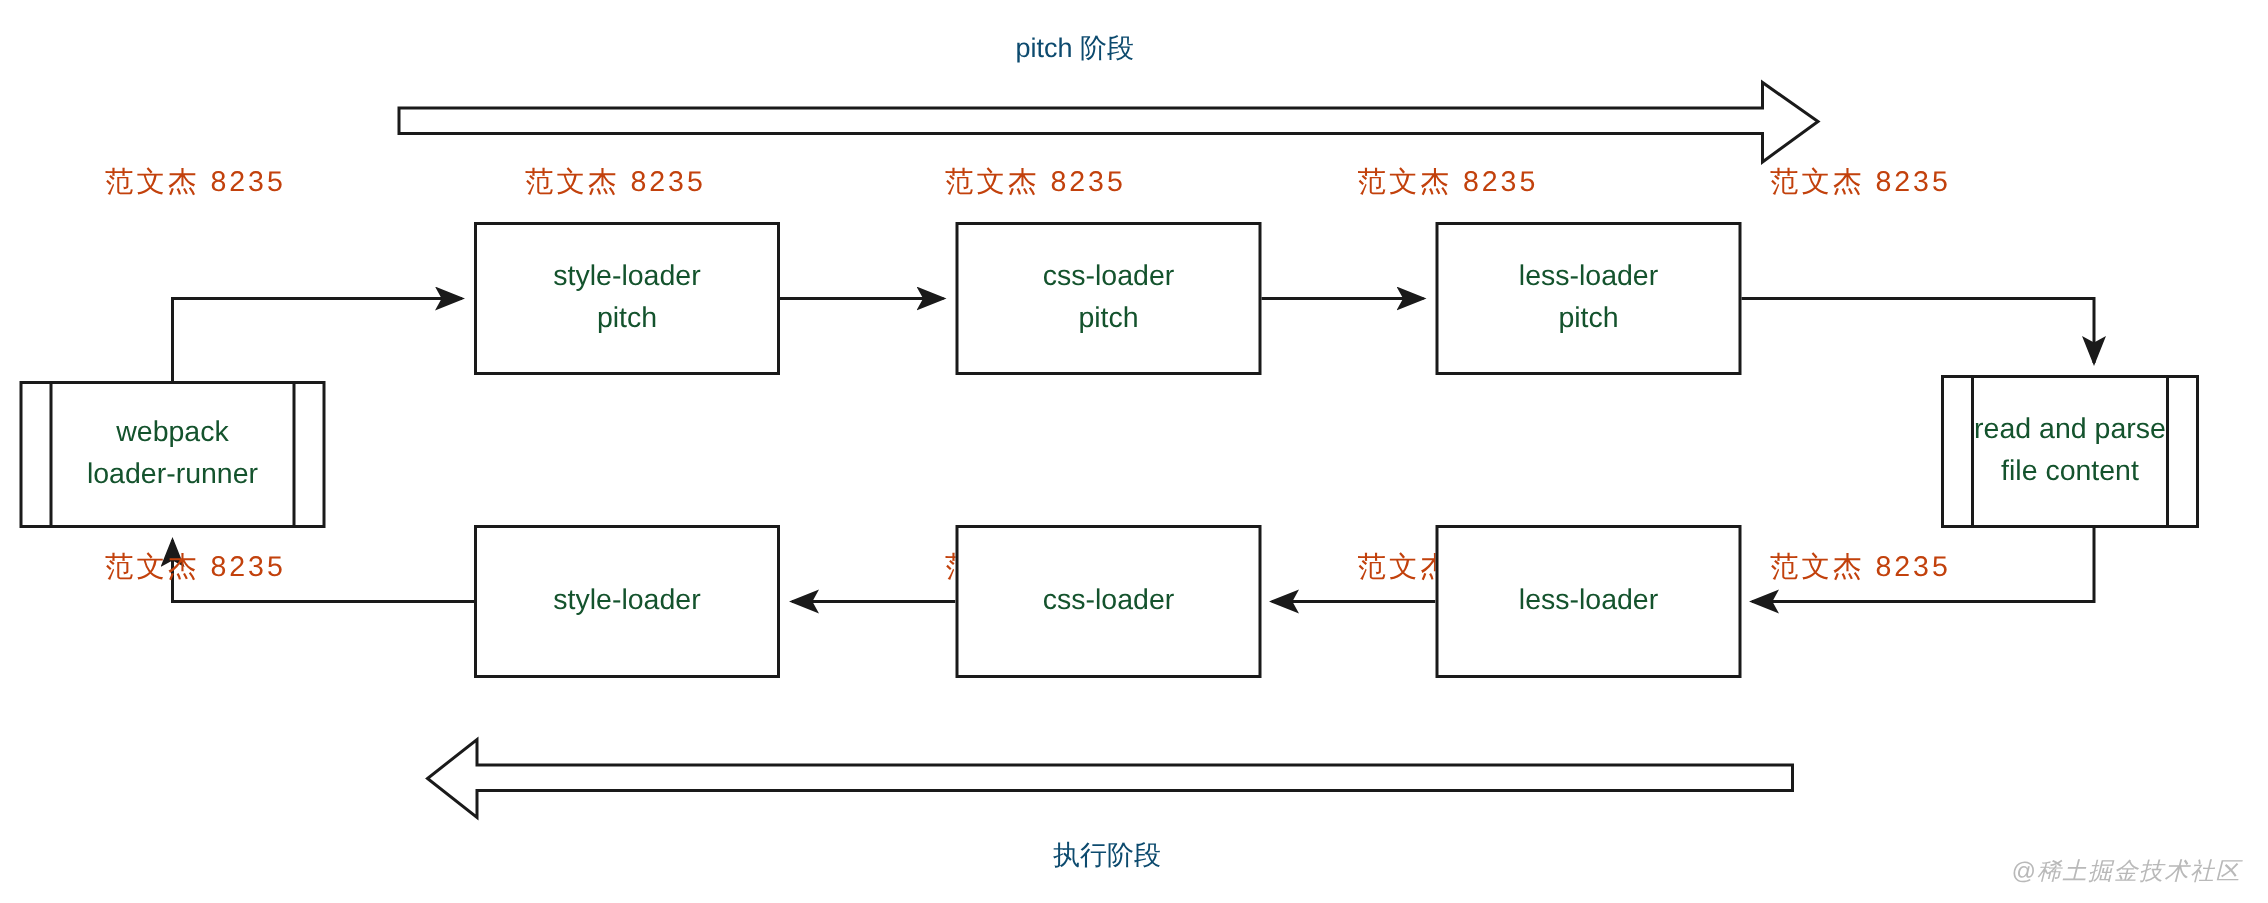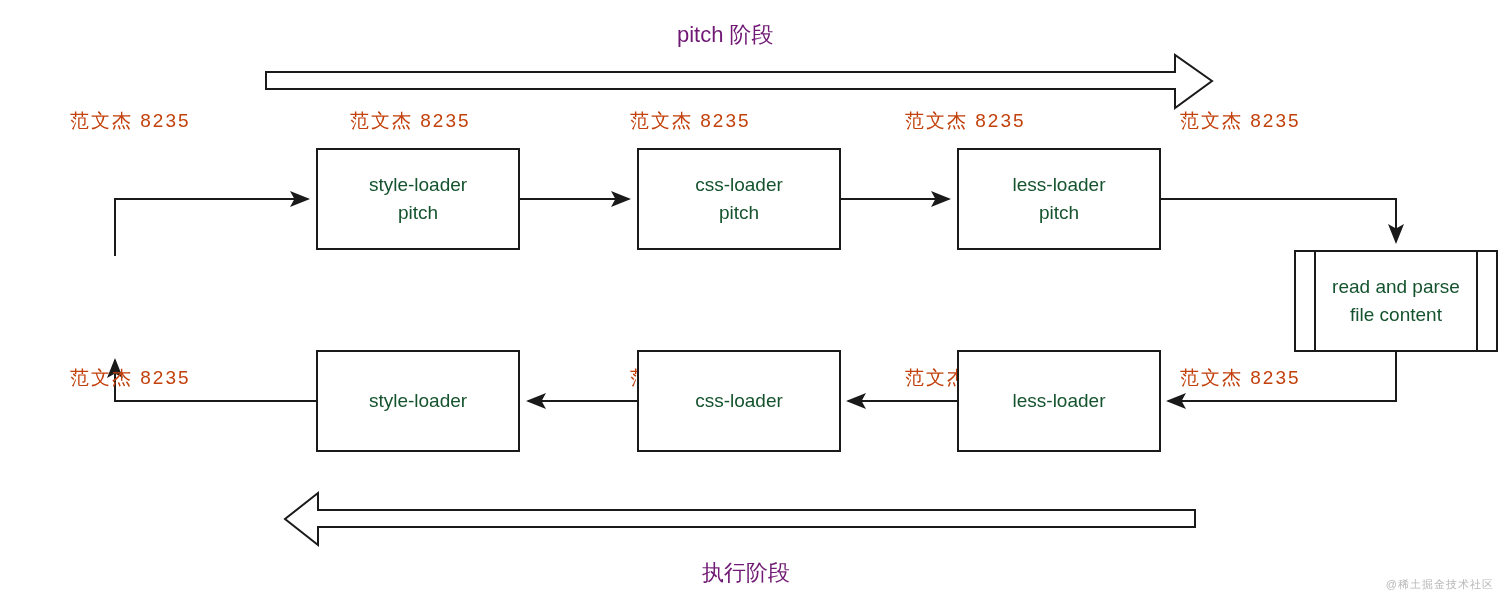--- a/index.html
+++ b/index.html
@@ -50,34 +50,35 @@
     top: -2px;
     bottom: -2px;
     width: 0;
     border-left: 2px solid #1a1a1a;
   }
   .node.process::before { left: 18px; }
   .node.process::after  { right: 18px; }
 
   .stage-label {
     position: absolute;
-    font-size: 22px;
-    color: #701a75;
+    font-size: 18px;
+    color: #0c4a6e;
     white-space: nowrap;
     z-index: 4;
   }
   .watermark {
     position: absolute;
     right: 18px;
     bottom: 10px;
-    font-size: 11px;
+    font-size: 16px;
     color: #b9b9b9;
     letter-spacing: 1px;
     z-index: 5;
     white-space: nowrap;
+    font-style: italic;
   }
   .tile-wm {
     position: absolute;
     font-size: 19px;
     color: #c2410c;
     letter-spacing: 2px;
     white-space: nowrap;
     z-index: 1;
     pointer-events: none;
   }
@@ -125,37 +126,41 @@
 
       <path d="M637,401 L528,401" marker-end="url(#ah)"></path>
 
       <path d="M316,401 L115,401 L115,360" marker-end="url(#ah)"></path>
     </g>
   </svg>
 
   <div class="stage-label" style="left:677px; top:20px;">pitch 阶段</div>
   <div class="stage-label" style="left:702px; top:558px;">执行阶段</div>
 
+  <div class="node process" style="left:13px; top:254px; width:204px; height:98px;">
+    <span class="label">webpack
+loader-runner</span>
+  </div>
 
   <div class="node" style="left:316px; top:148px; width:204px; height:102px;">
     <span class="label">style-loader
 pitch</span>
   </div>
 
   <div class="node" style="left:637px; top:148px; width:204px; height:102px;">
     <span class="label">css-loader
 pitch</span>
   </div>
 
   <div class="node" style="left:957px; top:148px; width:204px; height:102px;">
     <span class="label">less-loader
 pitch</span>
   </div>
 
-  <div class="node process" style="left:1294px; top:250px; width:204px; height:102px;">
+  <div class="node process" style="left:1294px; top:250px; width:172px; height:102px;">
     <span class="label">read and parse
 file content</span>
   </div>
 
   <div class="node" style="left:316px; top:350px; width:204px; height:102px;">
     <span class="label">style-loader</span>
   </div>
 
   <div class="node" style="left:637px; top:350px; width:204px; height:102px;">
     <span class="label">css-loader</span>

